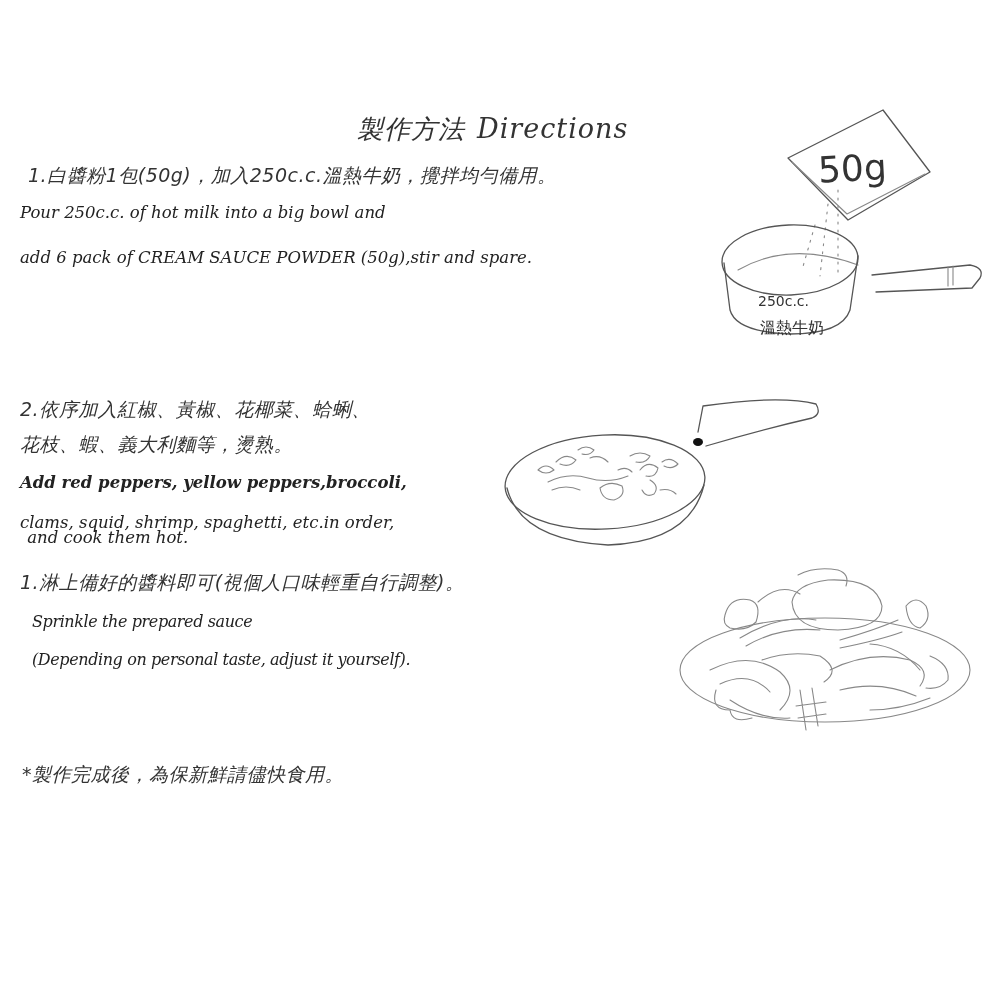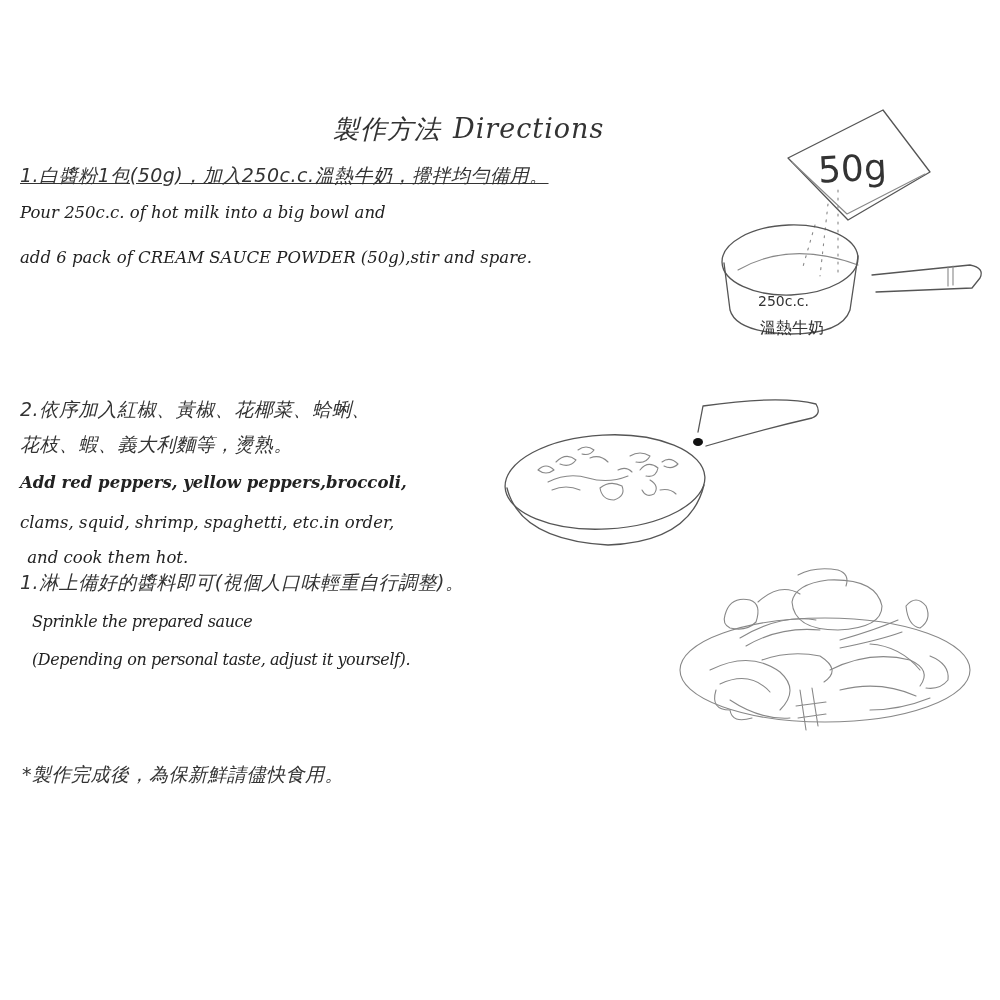--- a/index.html
+++ b/index.html
@@ -3,21 +3,21 @@
   <meta charset="utf-8">
   <style>
     html, body { margin: 0; padding: 0; background: #ffffff; }
     body { width: 1000px; height: 1000px; position: relative; overflow: hidden; color: #2a2a2a; }
     .abs { position: absolute; white-space: nowrap; }
     .title {
       left: 333px; top: 112px;
       font-family: "DejaVu Serif", serif; font-style: italic;
       font-size: 27px; color: #333; letter-spacing: 1px;
     }
-    .title .zh { font-family: "DejaVu Sans", sans-serif; font-size: 26px; margin-right: 12px; }
+    .title .zh { font-family: "DejaVu Sans", sans-serif; font-size: 26px; margin-right: 12px; margin-left: 24px; }
     .zh-line {
       font-family: "DejaVu Sans", sans-serif; font-style: italic;
       font-size: 19px; color: #333; letter-spacing: 0.5px;
     }
     .en-line {
       font-family: "DejaVu Serif", serif; font-style: italic;
       font-size: 16.5px; color: #222;
     }
     .en-line.small { font-size: 16px; letter-spacing: -0.4px; margin-left: 12px; }
     svg { position: absolute; overflow: visible; }
@@ -27,29 +27,29 @@
       font-family: "DejaVu Sans", sans-serif; color: #333;
     }
   </style>
 </head>
 <body>
 
 <div class="abs title">
   <span class="zh">製作方法</span><span>Directions</span>
 </div>
 
-<div class="abs zh-line" style="left:20px; top:163px;text-decoration:underline;">1.白醬粉1包(50g)，加入250c.c.溫熱牛奶，攪拌均勻備用。</div>
+<div class="abs zh-line" style="left:28px; top:163px;">1.白醬粉1包(50g)，加入250c.c.溫熱牛奶，攪拌均勻備用。</div>
 <div class="abs en-line" style="left:20px; top:203px;">Pour 250c.c. of hot milk into a big bowl and</div>
 <div class="abs en-line" style="left:20px; top:248px;">add 6 pack of CREAM SAUCE POWDER (50g),stir and spare.</div>
 
 <div class="abs zh-line" style="left:20px; top:397px;">2.依序加入紅椒、黃椒、花椰菜、蛤蜊、</div>
 <div class="abs zh-line" style="left:20px; top:432px;text-align:center;">花枝、蝦、義大利麵等，燙熟。</div>
 <div class="abs en-line" style="left:20px; top:473px;font-weight:bold;">Add red peppers, yellow peppers,broccoli,</div>
 <div class="abs en-line" style="left:20px; top:513px;">clams, squid, shrimp, spaghetti, etc.in order,</div>
-<div class="abs en-line" style="left:22px; top:548px; white-space:pre;"> and cook them hot.</div>
+<div class="abs en-line" style="left:22px; top:528px; white-space:pre;"> and cook them hot.</div>
 
 <div class="abs zh-line" style="left:20px; top:570px;">1.淋上備好的醬料即可(視個人口味輕重自行調整)。</div>
 <div class="abs en-line small" style="left:20px; top:612px;">Sprinkle the prepared sauce</div>
 <div class="abs en-line small" style="left:20px; top:650px;">(Depending on personal taste, adjust it yourself).</div>
 
 <div class="abs zh-line" style="left:22px; top:762px;">*製作完成後，為保新鮮請儘快食用。</div>
 
 <svg style="left:700px; top:100px;" width="300" height="260" viewBox="0 0 300 260">
 
   <g>

